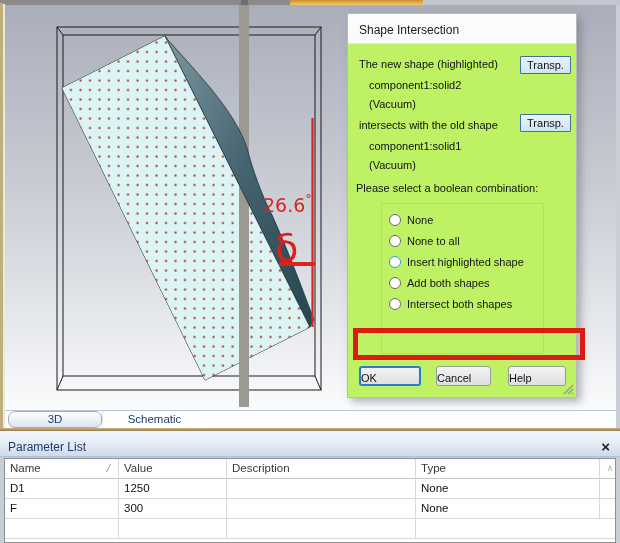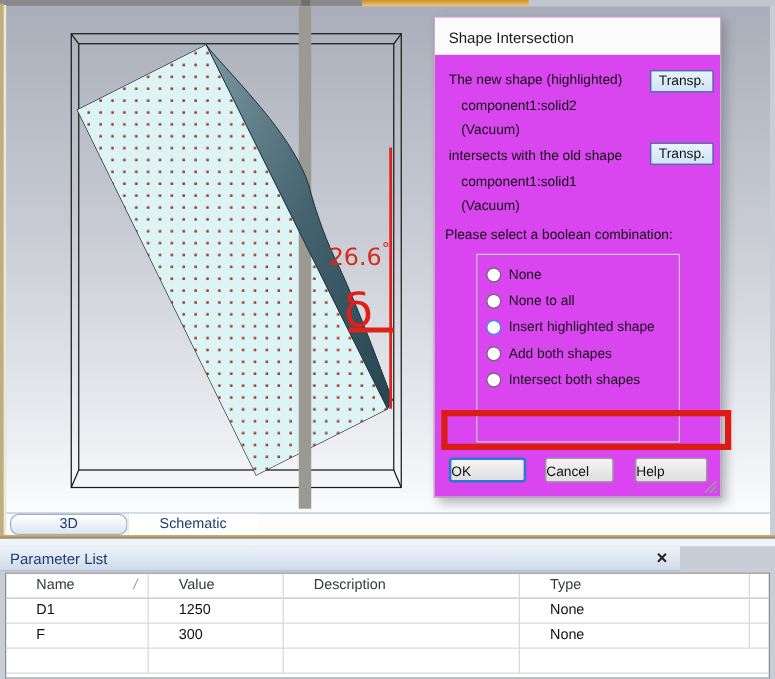--- a/index.html
+++ b/index.html
@@ -18,21 +18,21 @@
   .frame-left  { position:absolute; left:0; top:3px; width:3px; height:428px; background:#bfae7e; }
   .frame-left2 { position:absolute; left:3px; top:4px; width:2px; height:426px; background:#efe9d2; }
   .frame-right { position:absolute; left:614px; top:5px; width:6px; height:423px; background:#c9cdd5; }
 
   .viewport { position:absolute; left:5px; top:5px; width:611px; height:405px;
               background:linear-gradient(#a9aeba 0%, #c9ccd4 45%, #eceef2 85%, #fbfcfd 100%); }
   .viewport svg { display:block; }
 
   
   .dialog { position:absolute; left:347px; top:13px; width:230px; height:385px;
-            background:#d946ef; border:1px solid #b9b9b9;
+            background:#bef264; border:1px solid #b9b9b9;
             box-shadow:4px 4px 8px rgba(90,95,105,.45);
             font-size:11px; color:#111; }
   .dlg-title { position:absolute; left:0; top:0; width:100%; height:30px; background:#fbfbfb;
                border-bottom:1px solid #e6e6e6; }
   .dlg-title span { position:absolute; left:11px; top:9px; font-size:12px; color:#1a1a1a; }
   .abs { position:absolute; }
   .indent { left:21px; }
   .transp-btn { position:absolute; left:172px; width:51px; height:18px;
                 background:linear-gradient(#e9f4fc,#cfe4f5); border:1px solid #41729f;
                 font-size:11px; color:#111; text-align:center; line-height:16px; border-radius:1px; }
@@ -63,30 +63,30 @@
             background:linear-gradient(#ffffff,#dde5f0); border:1px solid #9fb0c4; border-radius:7px;
             color:#1f3a70; font-size:11.5px; text-align:center; line-height:15px; }
   .tab-schem { position:absolute; left:97px; top:0px; width:104px; height:17px; background:#fff;
                border-left:1px solid #dfe3ea; color:#1f3a70; font-size:11.5px; text-align:center;
                line-height:16px; }
   .tan-line { position:absolute; left:0; top:428px; width:620px; height:3px;
               background:linear-gradient(#d3b27c,#8f7c52); }
 
   
   .param-strip  { position:absolute; left:0; top:431px; width:620px; height:6px; background:#eef4fb; }
-  .param-header { position:absolute; left:0; top:437px; width:544px; height:20px;
+  .param-header { position:absolute; left:0; top:437px; width:620px; height:20px;
                   background:linear-gradient(#eef3fa,#cfdbe9); border-bottom:1px solid #b4c1d2; }
   .param-header .title { position:absolute; left:8px; top:3px; font-size:12px; color:#1f3a70; }
   .param-close { position:absolute; right:10px; top:1px; font-size:15px; font-weight:600; color:#222;
                  line-height:18px; cursor:default; }
   .param-table { position:absolute; left:4px; top:458px; width:612px; height:85px; background:#fff;
                  border:1px solid #8a9097; overflow:hidden; font-size:11.5px; color:#111; }
   .prow { position:relative; height:20px; border-bottom:1px solid #d9d9d9; }
   .prow.header { color:#33383f; border-bottom:1px solid #c4c4c4; }
-  .pcell { position:absolute; top:0; height:20px; line-height:19px; padding-left:24px;
+  .pcell { position:absolute; top:0; height:20px; line-height:19px; padding-left:5px;
            border-right:1px solid #d9d9d9; white-space:nowrap; overflow:hidden; }
   .c-name  { left:0;     width:114px; }
   .c-value { left:114px; width:108px; }
   .c-desc  { left:222px; width:189px; }
   .c-type  { left:411px; width:184px; }
   .c-scroll{ left:595px; width:15px; border-right:none; text-align:center; color:#aab4c2;
              font-size:9px; line-height:18px; }
   .sort-glyph { position:absolute; right:8px; top:0; color:#8e9aa8; font-style:italic; }
 </style>
 </head>

